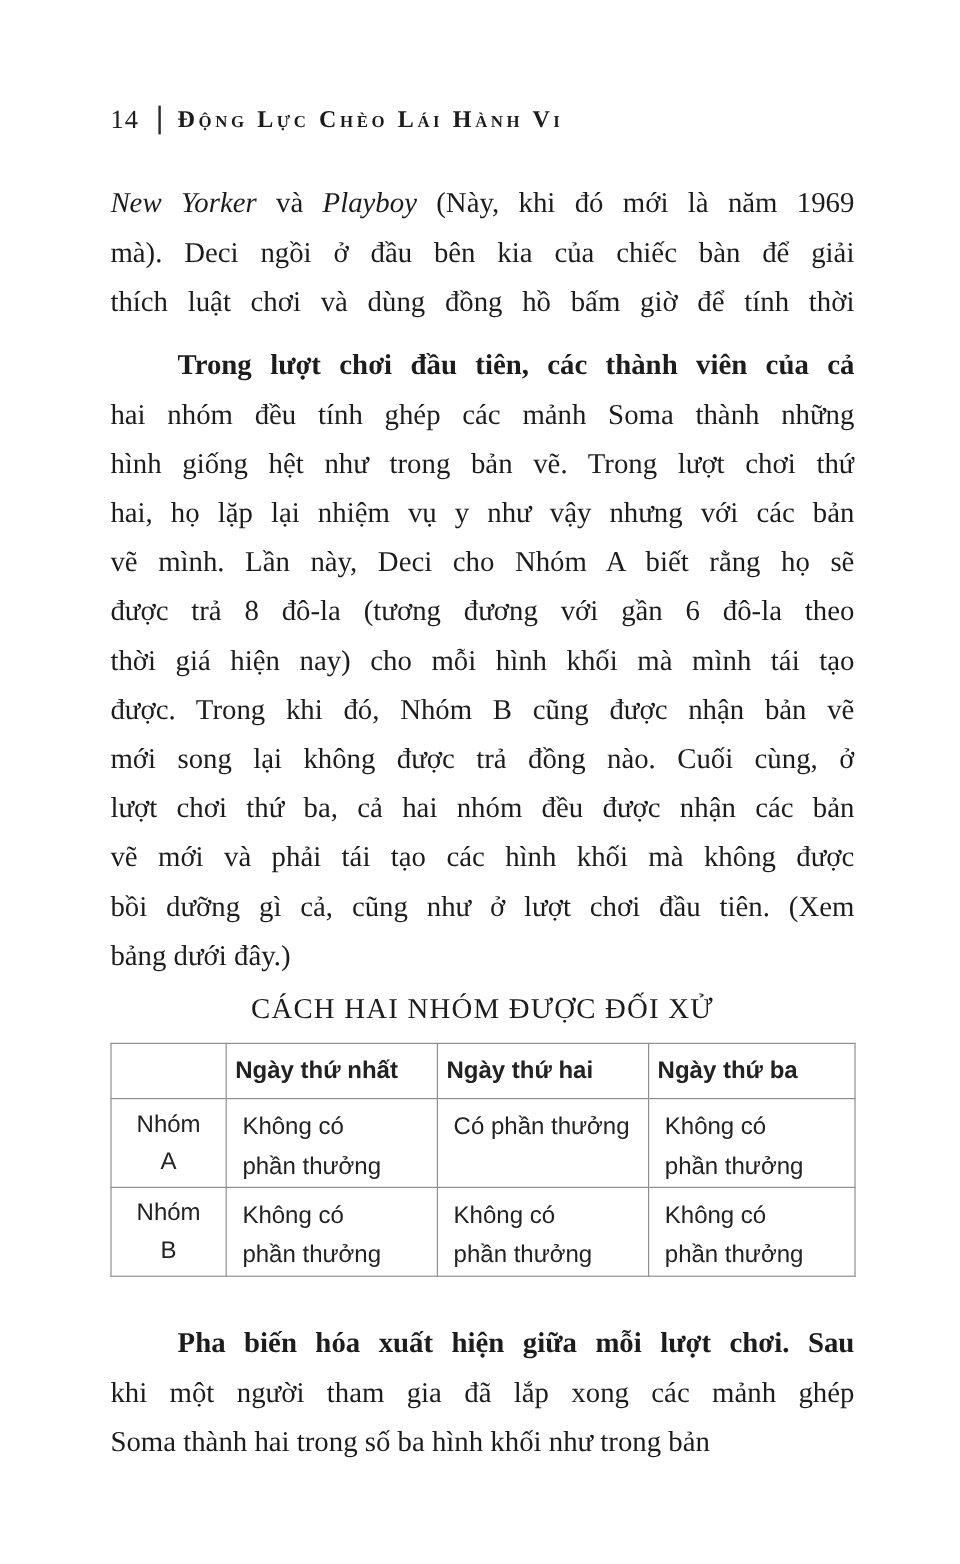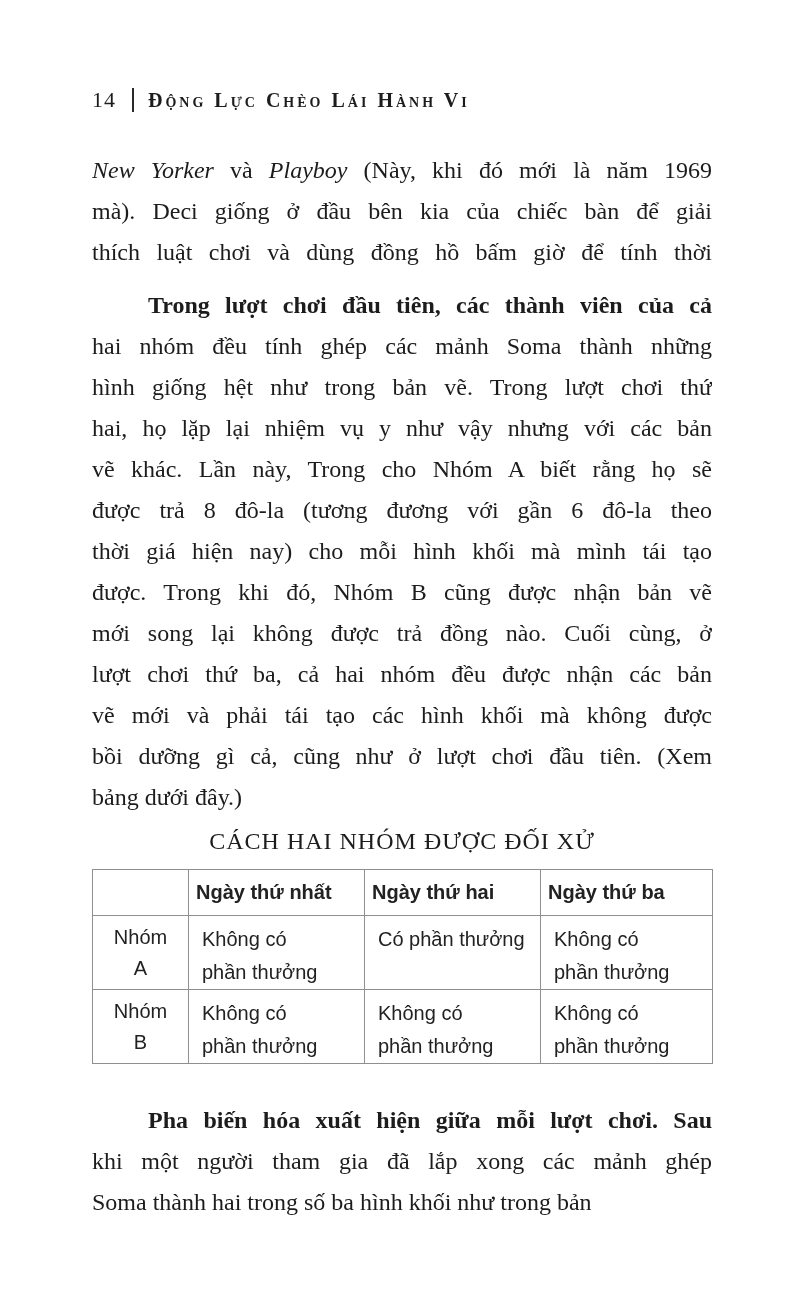--- a/index.html
+++ b/index.html
@@ -110,29 +110,29 @@
 
     <div class="running-header">
       <span class="page-number">14</span>
       <span class="header-rule"></span>
       <span class="book-title">Động Lực Chèo Lái Hành Vi</span>
     </div>
 
     <div class="body-block">
         <div class="para">
           <div class="line"><span class="it">New Yorker</span><span> và </span><span class="it">Playboy</span><span> (Này, khi đó mới là năm 1969</span></div>
-          <div class="line"><span>mà). Deci giống ở đầu bên kia của chiếc bàn để giải</span></div>
+          <div class="line"><span>mà). Deci ngồi ở đầu bên kia của chiếc bàn để giải</span></div>
           <div class="line"><span>thích luật chơi và dùng đồng hồ bấm giờ để tính thời</span></div>
         </div>
         <div class="para">
           <div class="line line--indent"><span>Trong lượt chơi đầu tiên, các thành viên của cả</span></div>
           <div class="line"><span>hai nhóm đều tính ghép các mảnh Soma thành những</span></div>
           <div class="line"><span>hình giống hệt như trong bản vẽ. Trong lượt chơi thứ</span></div>
           <div class="line"><span>hai, họ lặp lại nhiệm vụ y như vậy nhưng với các bản</span></div>
-          <div class="line"><span>vẽ khác. Lần này, Trong cho Nhóm A biết rằng họ sẽ</span></div>
+          <div class="line"><span>vẽ mình. Lần này, Deci cho Nhóm A biết rằng họ sẽ</span></div>
           <div class="line"><span>được trả 8 đô-la (tương đương với gần 6 đô-la theo</span></div>
           <div class="line"><span>thời giá hiện nay) cho mỗi hình khối mà mình tái tạo</span></div>
           <div class="line"><span>được. Trong khi đó, Nhóm B cũng được nhận bản vẽ</span></div>
           <div class="line"><span>mới song lại không được trả đồng nào. Cuối cùng, ở</span></div>
           <div class="line"><span>lượt chơi thứ ba, cả hai nhóm đều được nhận các bản</span></div>
           <div class="line"><span>vẽ mới và phải tái tạo các hình khối mà không được</span></div>
           <div class="line"><span>bồi dưỡng gì cả, cũng như ở lượt chơi đầu tiên. (Xem</span></div>
           <div class="line line--last"><span>bảng dưới đây.)</span></div>
         </div>
       </div>

